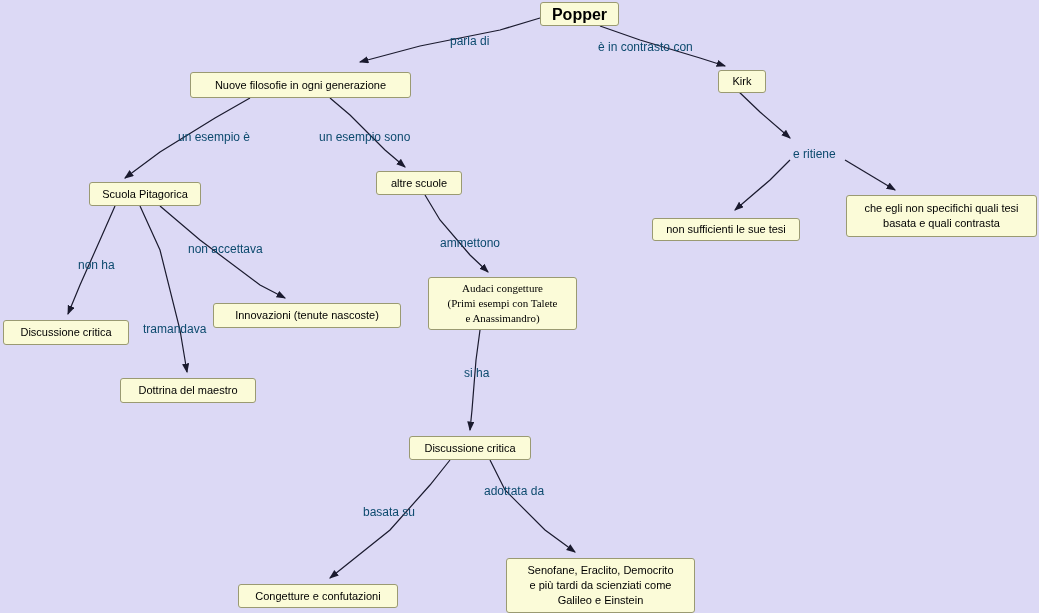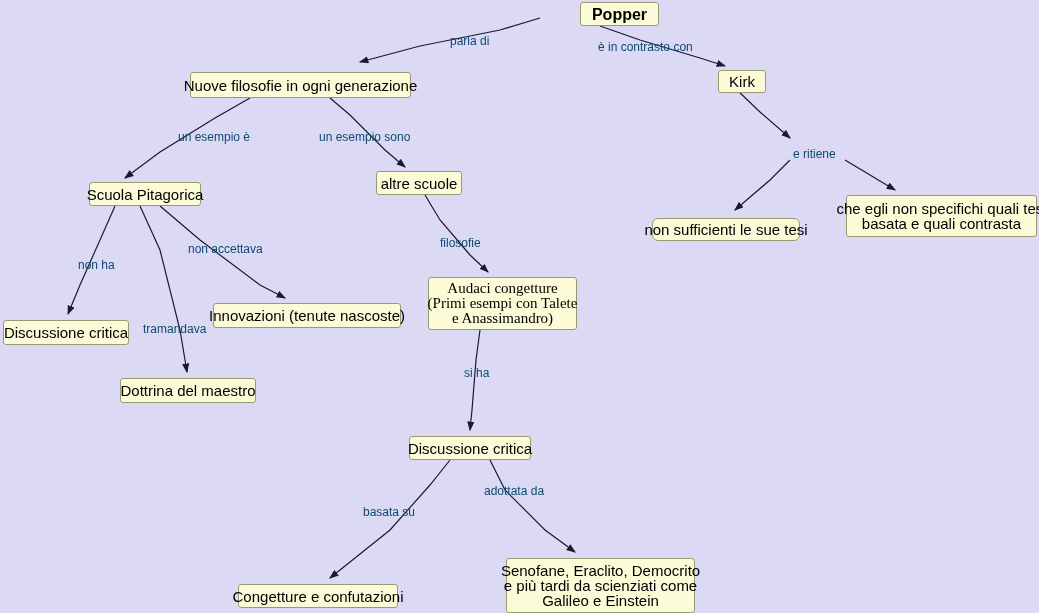--- a/index.html
+++ b/index.html
@@ -25,21 +25,21 @@
     width: 1039px;
     height: 613px;
     pointer-events: none;
   }
   .node {
     position: absolute;
     background: #fbfbd8;
     border: 1px solid #9a9a72;
     border-radius: 3px;
     color: #000;
-    font-size: 15px;
+    font-size: 11px;
     line-height: 15px;
     text-align: center;
     padding: 3px 20px;
     box-sizing: border-box;
     white-space: pre;
   }
   .node.root {
     font-weight: bold;
     font-size: 16px;
     padding: 3px 10px;
@@ -76,26 +76,26 @@
         <path d="M 140 206 L 160 250 L 180 330 L 187 372" marker-end="url(#arrow)"></path>
         <path d="M 160 206 L 200 240 L 260 285 L 285 298" marker-end="url(#arrow)"></path>
         <path d="M 425 195 L 440 220 L 470 255 L 488 272" marker-end="url(#arrow)"></path>
         <path d="M 480 330 L 476 360 L 472 410 L 470 430" marker-end="url(#arrow)"></path>
         <path d="M 450 460 L 430 485 L 390 530 L 330 578" marker-end="url(#arrow)"></path>
         <path d="M 490 460 L 505 490 L 545 530 L 575 552" marker-end="url(#arrow)"></path>
       </g>
   </svg>
 
   <div id="nodes-layer">
-      <div class="node root" style="left: 540px; top: 2px; width: 79px; min-height: 24px; display: flex; align-items: center; justify-content: center; margin-left: 40px;">Popper</div>
+      <div class="node root" style="left: 540px; top: 2px; width: 79px; min-height: 24px; display: flex; align-items: center; justify-content: center;">Popper</div>
       <div class="node" style="left: 190px; top: 72px; width: 221px; min-height: 26px; display: flex; align-items: center; justify-content: center;">Nuove filosofie in ogni generazione</div>
       <div class="node" style="left: 718px; top: 70px; width: 48px; min-height: 20px; display: flex; align-items: center; justify-content: center;">Kirk</div>
       <div class="node" style="left: 89px; top: 182px; width: 112px; min-height: 24px; display: flex; align-items: center; justify-content: center; text-align: right;">Scuola Pitagorica</div>
       <div class="node" style="left: 376px; top: 171px; width: 86px; min-height: 24px; display: flex; align-items: center; justify-content: center;">altre scuole</div>
-      <div class="node" style="left: 652px; top: 218px; width: 148px; min-height: 22px; display: flex; align-items: center; justify-content: center; border-radius: 6px;">non sufficienti le sue tesi</div>
+      <div class="node" style="left: 652px; top: 218px; width: 148px; min-height: 22px; display: flex; align-items: center; justify-content: center;">non sufficienti le sue tesi</div>
       <div class="node" style="left: 846px; top: 195px; width: 191px; min-height: 42px; display: flex; align-items: center; justify-content: center;">che egli non specifichi quali tesi
 basata e quali contrasta</div>
       <div class="node" style="left: 3px; top: 320px; width: 126px; min-height: 25px; display: flex; align-items: center; justify-content: center;">Discussione critica</div>
       <div class="node" style="left: 213px; top: 303px; width: 188px; min-height: 25px; display: flex; align-items: center; justify-content: center;">Innovazioni (tenute nascoste)</div>
       <div class="node" style="left: 120px; top: 378px; width: 136px; min-height: 25px; display: flex; align-items: center; justify-content: center;">Dottrina del maestro</div>
       <div class="node" style="left: 428px; top: 277px; width: 149px; min-height: 53px; display: flex; align-items: center; justify-content: center; font-family: Liberation Serif, serif;">Audaci congetture
 (Primi esempi con Talete
 e Anassimandro)</div>
       <div class="node" style="left: 409px; top: 436px; width: 122px; min-height: 24px; display: flex; align-items: center; justify-content: center;">Discussione critica</div>
       <div class="node" style="left: 238px; top: 584px; width: 160px; min-height: 24px; display: flex; align-items: center; justify-content: center;">Congetture e confutazioni</div>
@@ -105,19 +105,19 @@
     </div>
   <div id="labels-layer">
       <div class="edge-label" style="left: 450px; top: 34px;">parla di</div>
       <div class="edge-label" style="left: 598px; top: 40px;">è in contrasto con</div>
       <div class="edge-label" style="left: 178px; top: 130px;">un esempio è</div>
       <div class="edge-label" style="left: 319px; top: 130px;">un esempio sono</div>
       <div class="edge-label" style="left: 793px; top: 147px;">e ritiene</div>
       <div class="edge-label" style="left: 78px; top: 258px;">non ha</div>
       <div class="edge-label" style="left: 143px; top: 278px; margin-top: 44px;">tramandava</div>
       <div class="edge-label" style="left: 188px; top: 242px;">non accettava</div>
-      <div class="edge-label" style="left: 440px; top: 236px;">filosofie</div>
+      <div class="edge-label" style="left: 440px; top: 236px;">ammettono</div>
       <div class="edge-label" style="left: 464px; top: 366px;">si ha</div>
       <div class="edge-label" style="left: 363px; top: 505px;">basata su</div>
       <div class="edge-label" style="left: 484px; top: 484px;">adottata da</div>
     </div>
 
 </div>
 
 </body></html>

